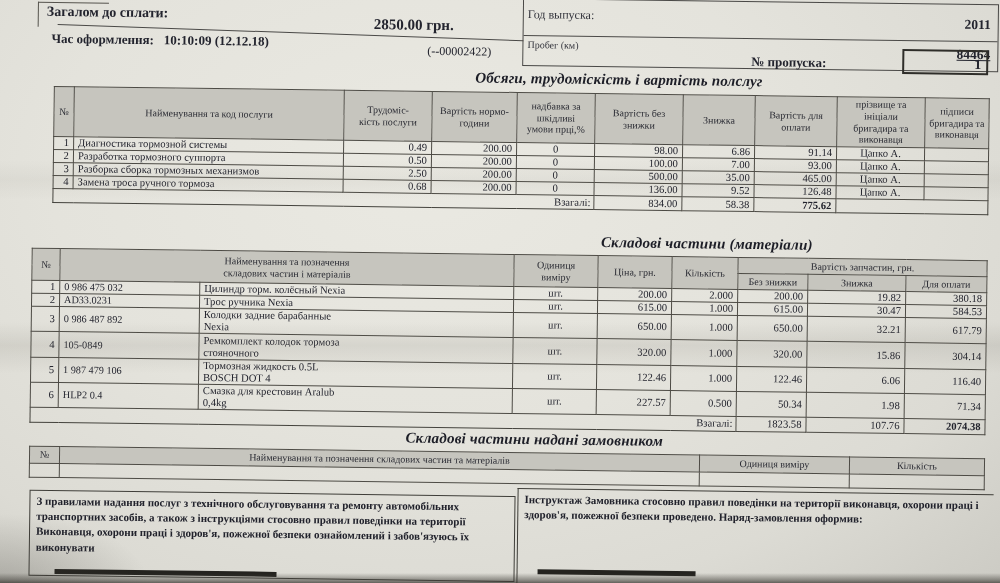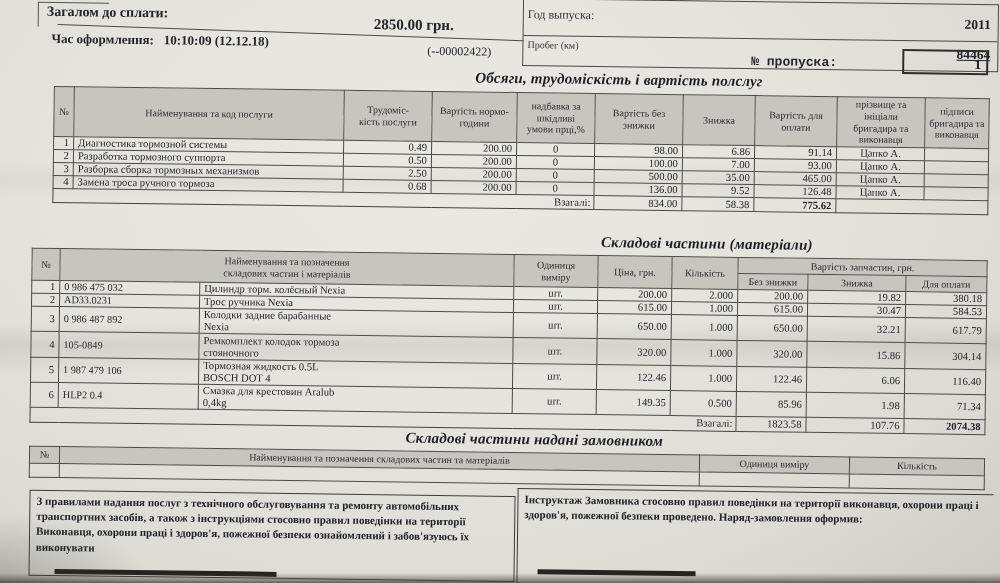--- a/index.html
+++ b/index.html
@@ -16,21 +16,21 @@
   .topline{left:58px;top:24px;width:466px;border-top:1.3px solid #4a4947;transform:rotate(1.25deg);transform-origin:0 0;}
   .time-row{left:52px;top:31px;font-size:13px;font-weight:bold;}
   .time-row span{margin-right:10px;}
   .doc-number{left:428px;top:39px;font-size:12px;}
   .veh-box{left:523px;top:-8px;width:474px;height:66px;border:1.4px solid #4a4947;}
   .veh-row1{position:absolute;left:0;top:0;width:100%;height:36px;border-bottom:1px solid #4a4947;}
   .veh-year-label{position:absolute;left:4px;top:8px;font-size:12px;color:#34353d;}
   .veh-year-value{position:absolute;right:7px;top:12px;font-size:13.5px;font-weight:bold;}
   .veh-mil-label{position:absolute;left:4px;top:40px;font-size:10px;color:#34353d;}
   .veh-mil-value{position:absolute;right:7px;top:42px;font-size:13.5px;font-weight:bold;text-decoration:underline;}
-  .pass-label{left:752px;top:45px;font-size:13px;font-weight:bold;font-family:Liberation Mono, monospace;}
+  .pass-label{left:752px;top:45px;font-size:13px;font-weight:bold;}
   .pass-box{left:903px;top:38px;width:86px;height:25px;border:2.2px solid #2e2d29;font-size:14px;font-weight:bold;text-align:right;line-height:25px;padding-right:5px;box-sizing:border-box;}
   
   .sect-title{font-size:15px;font-weight:bold;font-style:italic;text-align:center;letter-spacing:.2px;color:#1d1e27;}
   .title1{left:250px;top:64px;width:740px;}
   .title2{left:430px;top:227px;width:560px;}
   .title3{left:190px;top:425px;width:700px;}
   
   table.t{border-collapse:collapse;table-layout:fixed;border:1.5px solid #44433d;}
   .t th{background:#c6c5be;border:1px solid #4d4b45;font-size:10px;font-weight:normal;text-align:center;
     vertical-align:middle;white-space:pre-line;line-height:1.18;padding:1px 2px;color:#2a2b33;overflow:hidden;}
@@ -270,23 +270,23 @@
           <td class="numc">122.46</td>
           <td class="numc">6.06</td>
           <td class="numc">116.40</td>
         </tr>
         <tr style="height:24px">
           <td class="numc">6</td>
           <td class="lft" style="font-size:10.2px">HLP2 0.4</td>
           <td class="lft pre">Смазка для крестовин Aralub
 0,4kg</td>
           <td class="ctr">шт.</td>
-          <td class="numc">149.35</td>
+          <td class="numc">227.57</td>
           <td class="numc">0.500</td>
-          <td class="numc">85.96</td>
+          <td class="numc">50.34</td>
           <td class="numc">1.98</td>
           <td class="numc">71.34</td>
         </tr>
         <tr style="height:15px">
           <td colspan="5" class="nb"></td>
           <td class="lbl">Взагалі:</td>
           <td class="numc">1823.58</td>
           <td class="numc">107.76</td>
           <td class="numc bold">2074.38</td>
         </tr>

